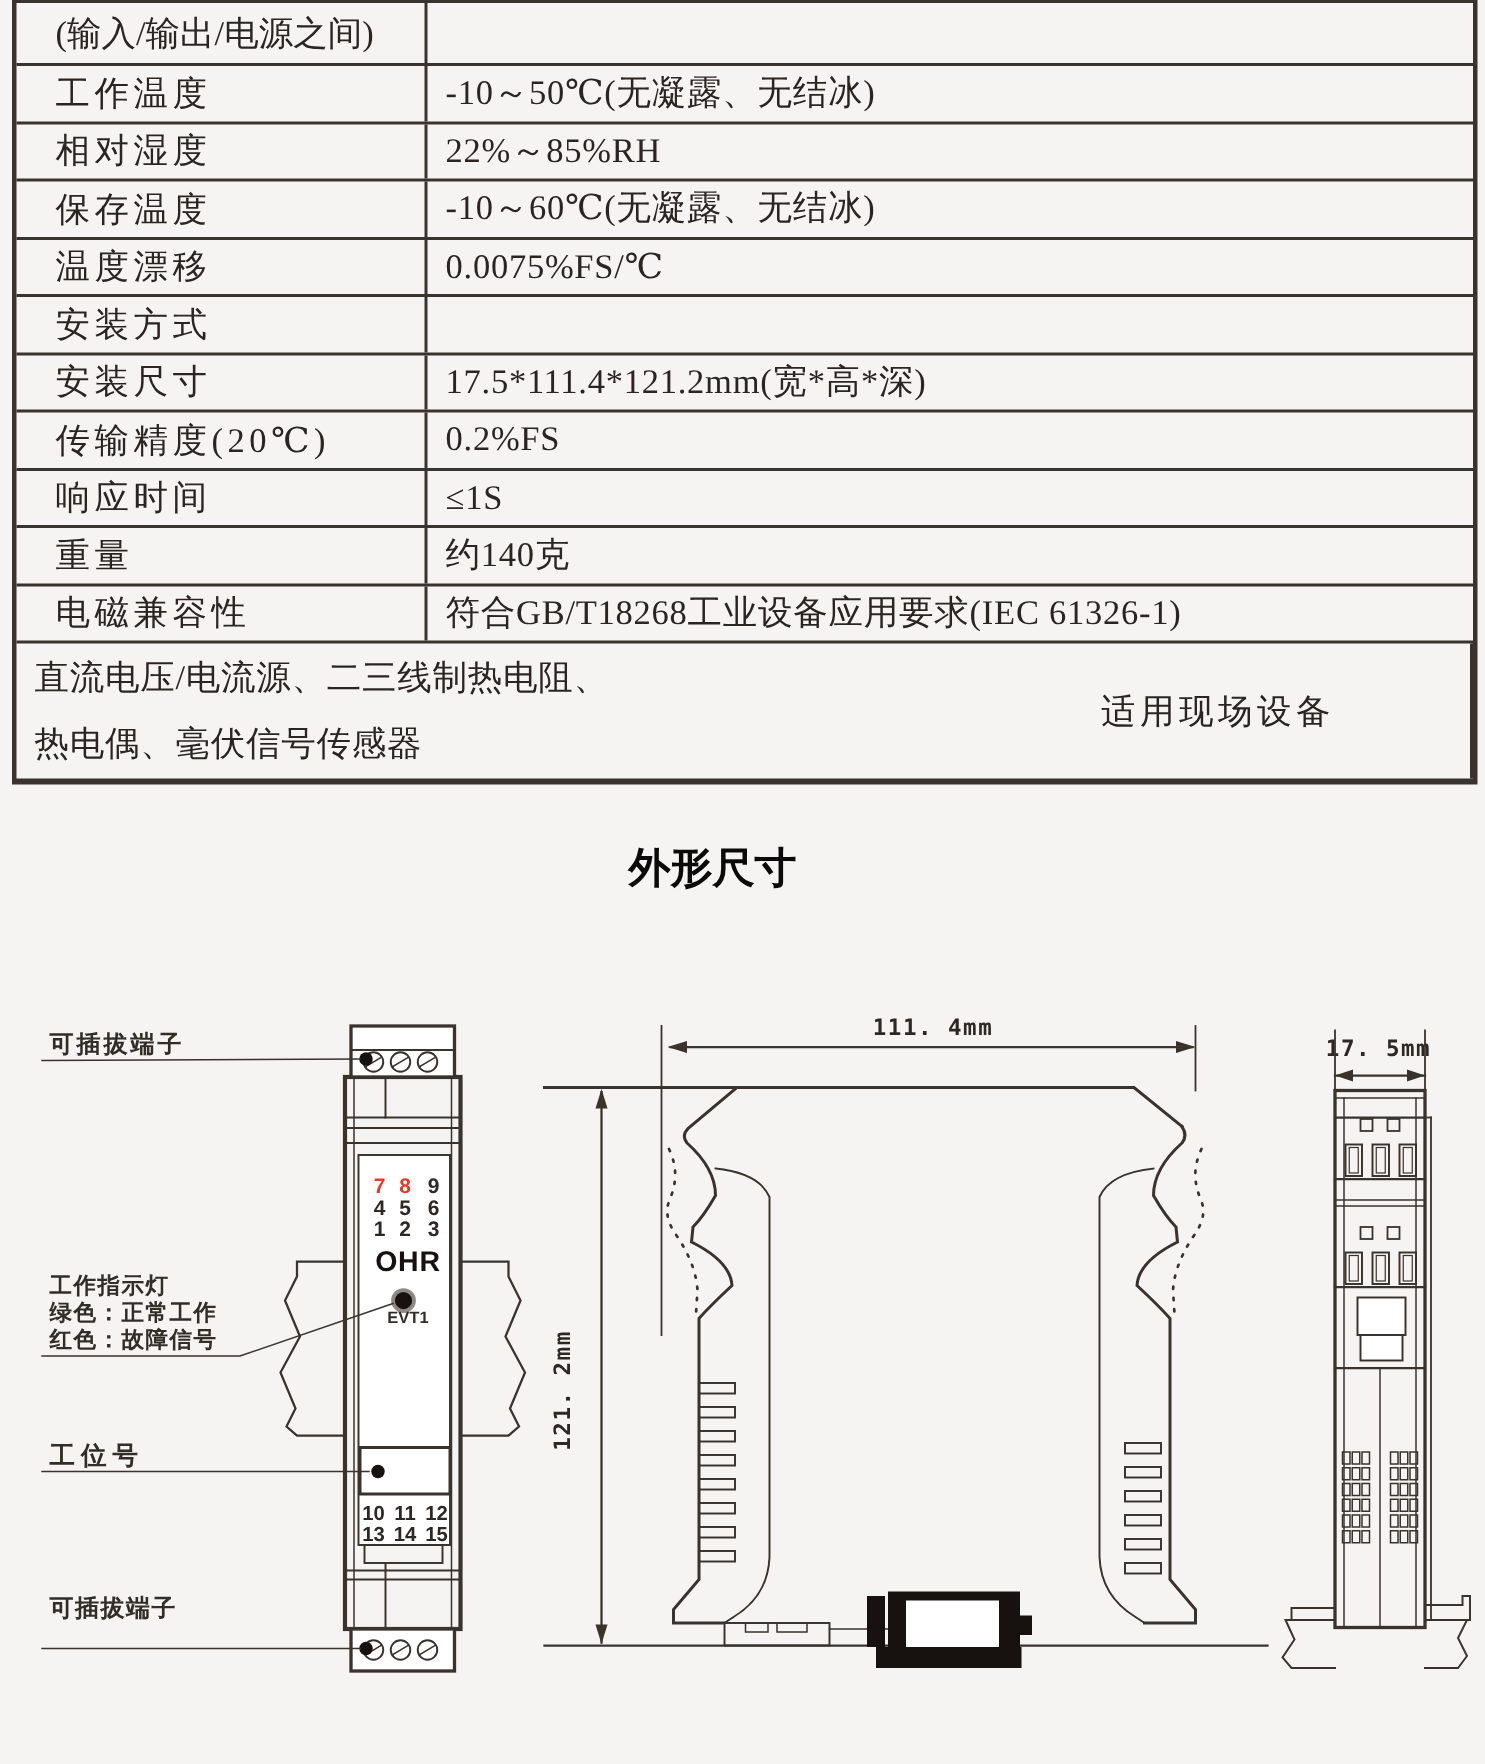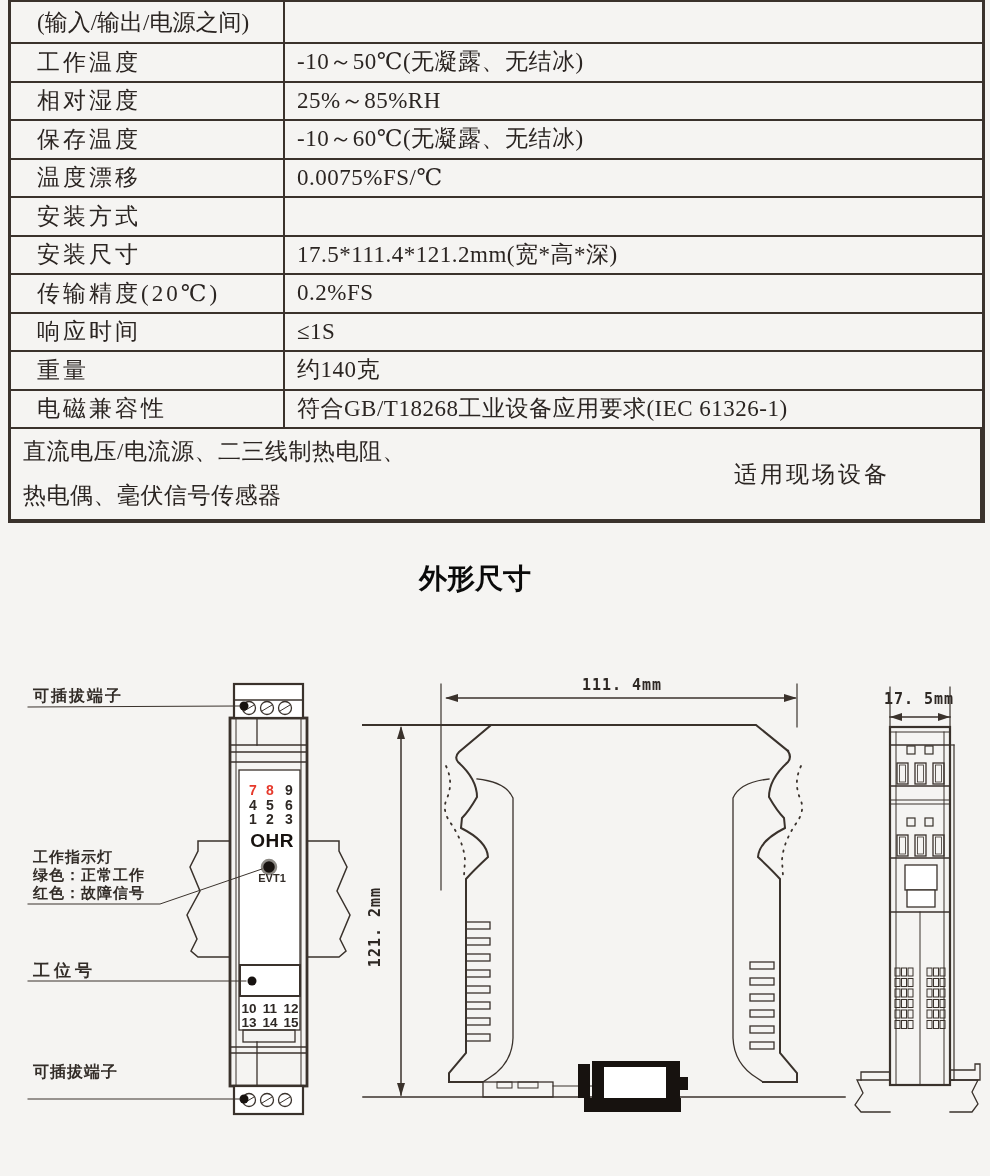--- a/index.html
+++ b/index.html
@@ -50,21 +50,21 @@
     <div class="row row-first">
       <div class="cell label">(输入/输出/电源之间)</div>
       <div class="cell value"></div>
     </div>
     <div class="row">
       <div class="cell label">工作温度</div>
       <div class="cell value">-10～50℃(无凝露、无结冰)</div>
     </div>
     <div class="row">
       <div class="cell label">相对湿度</div>
-      <div class="cell value">25%～85%RH</div>
+      <div class="cell value">22%～85%RH</div>
     </div>
     <div class="row">
       <div class="cell label">保存温度</div>
       <div class="cell value">-10～60℃(无凝露、无结冰)</div>
     </div>
     <div class="row">
       <div class="cell label">温度漂移</div>
       <div class="cell value">0.0075%FS/℃</div>
     </div>
     <div class="row">

